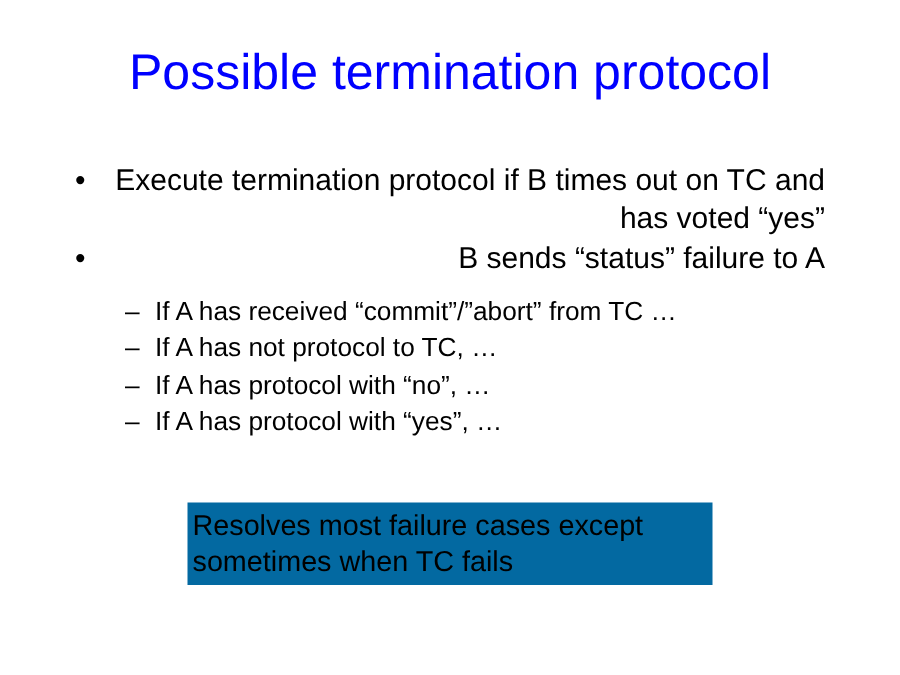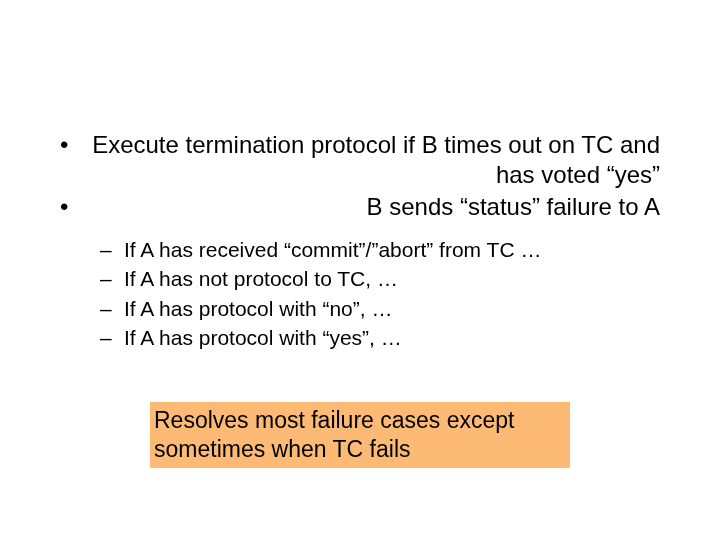--- a/index.html
+++ b/index.html
@@ -65,32 +65,33 @@
     text-align: left;
   }
   .bullet-l2 .text {
     flex: 1;
   }
   .callout {
     position: absolute;
     top: 402px;
     left: 150px;
     width: 420px;
-    background: #fdba74;
+    background: #0369a1;
     font-size: 23px;
     line-height: 1.25;
     padding: 4px 4px 4px 4px;
     box-sizing: border-box;
   }
 </style>
 </head>
 <body>
 
 <div class="slide">
 
+  <div class="title">Possible termination protocol</div>
 
   <div class="body">
 
     <div class="bullet-l1">
       <div class="marker">•</div>
       <div class="text">Execute termination protocol if B times out on TC and has voted “yes”</div>
     </div>
 
     <div class="bullet-l1">
       <div class="marker">•</div>

